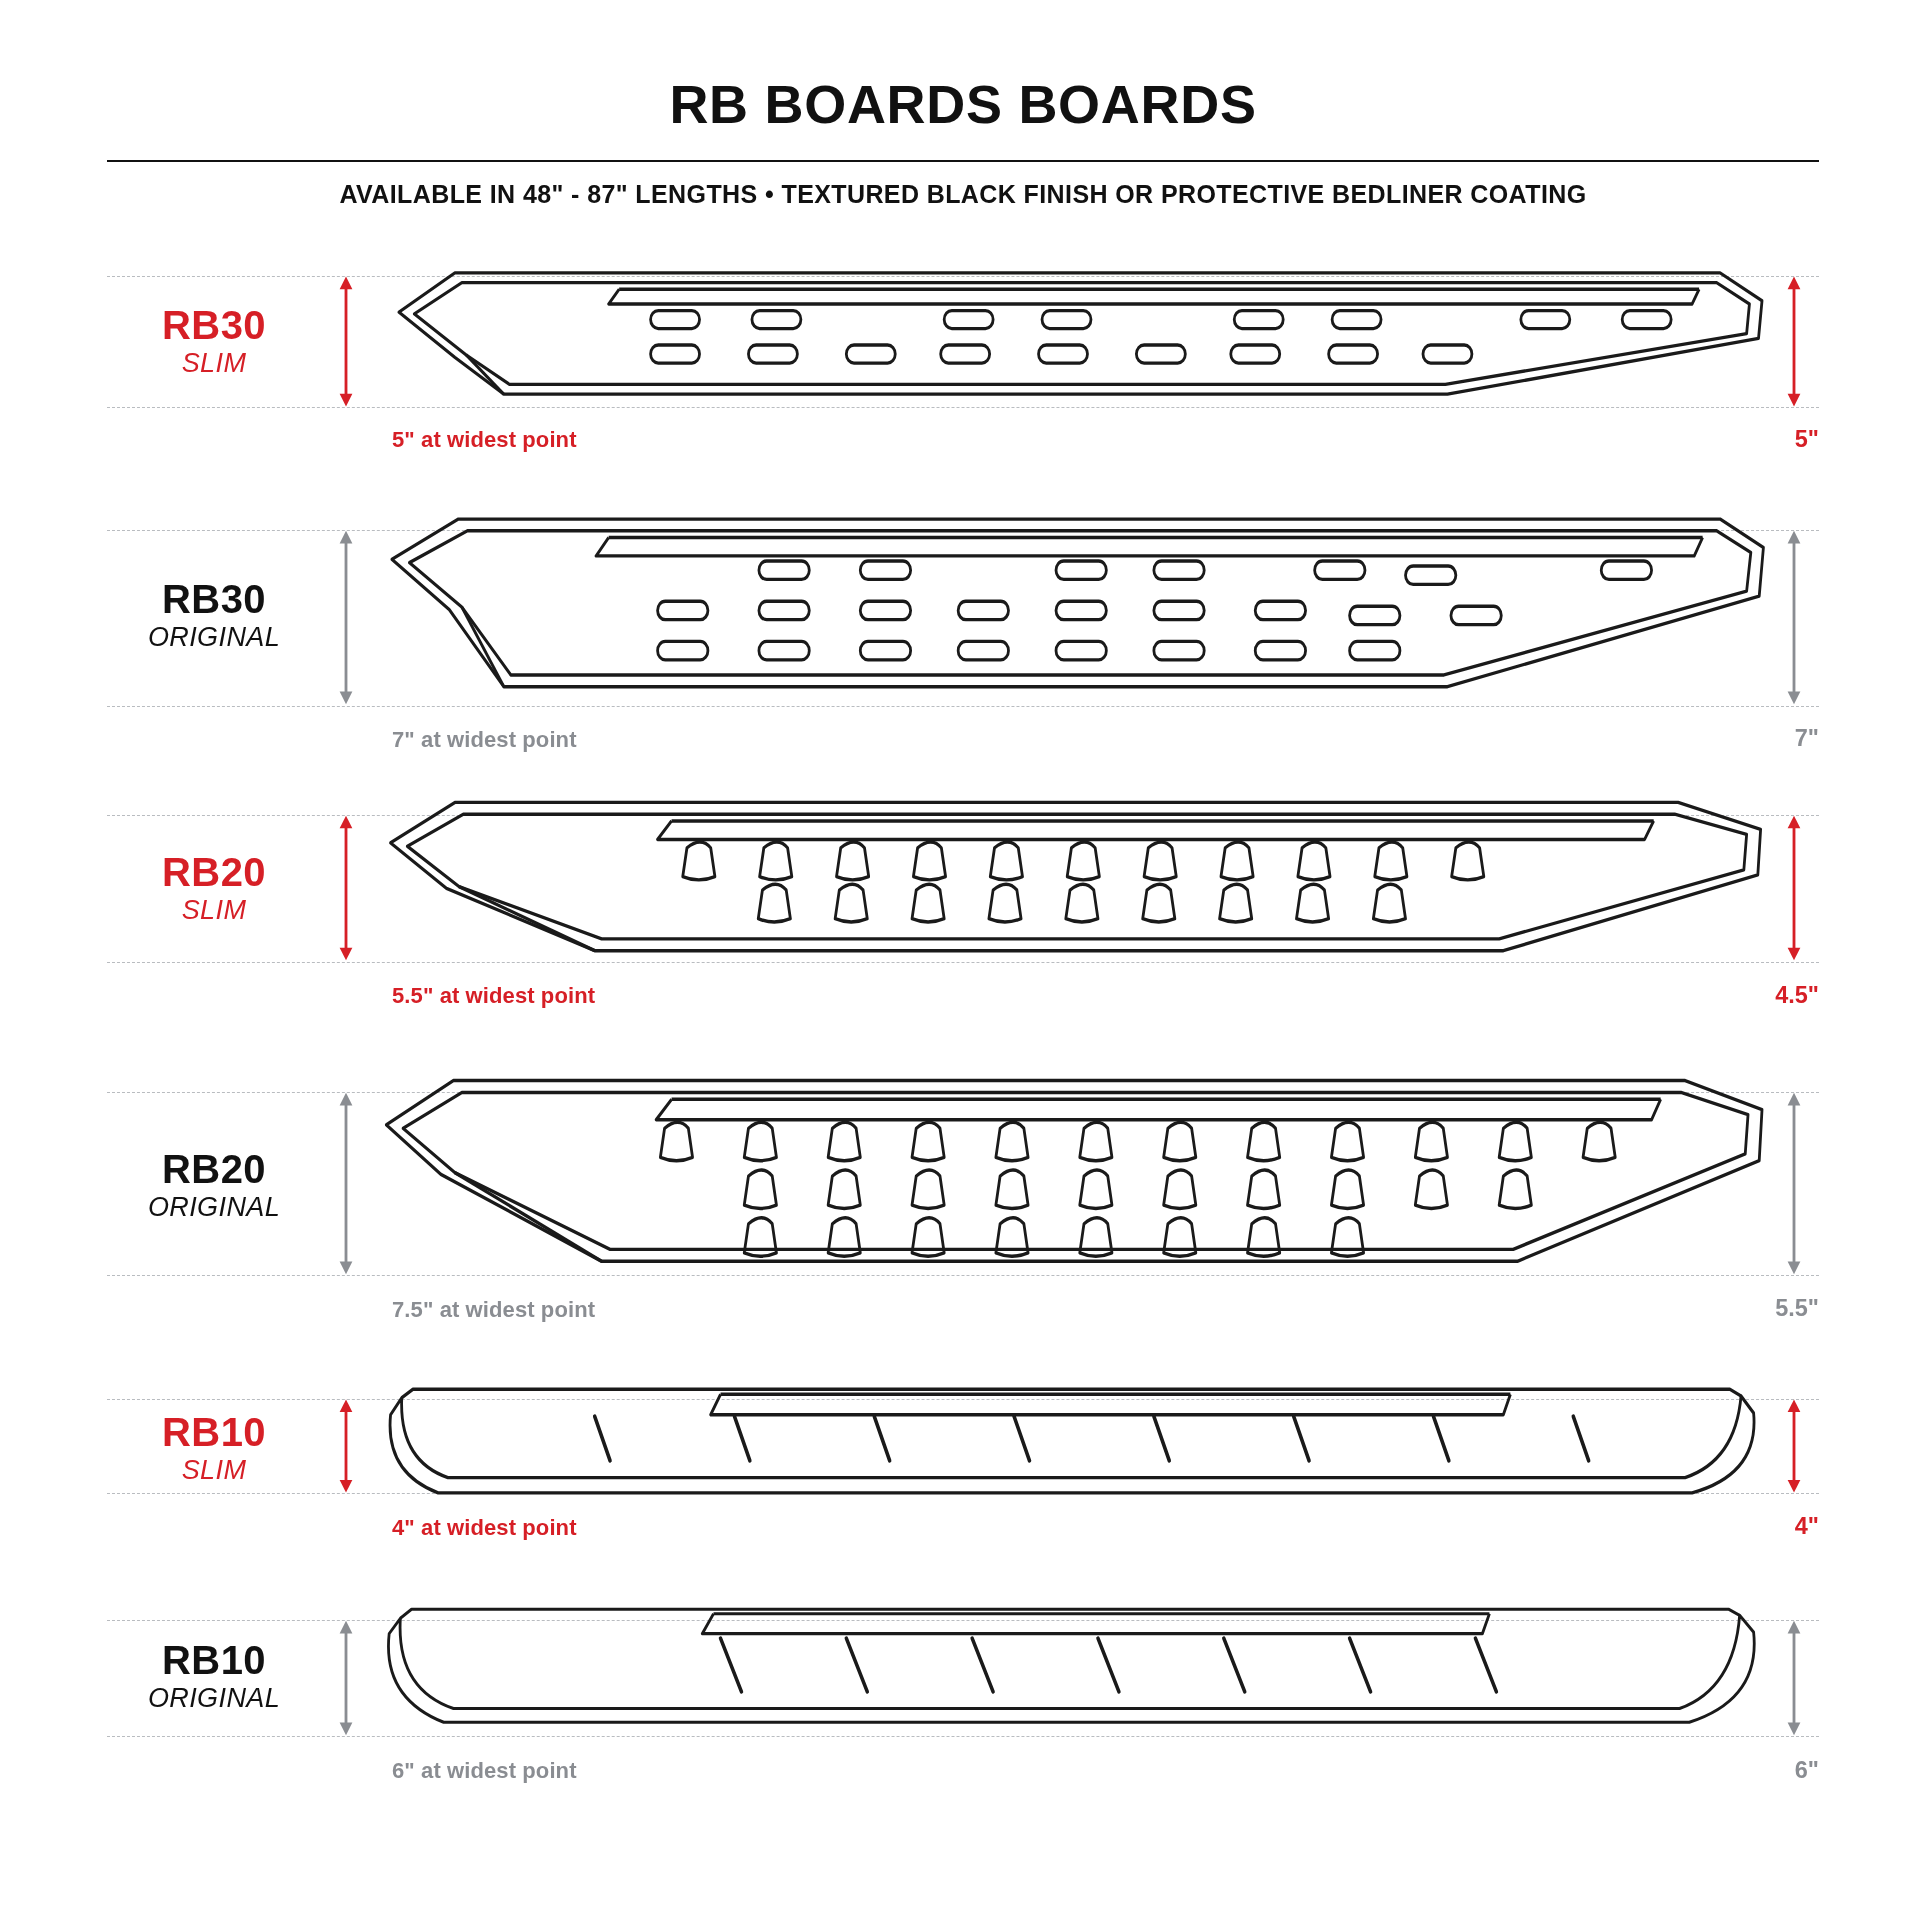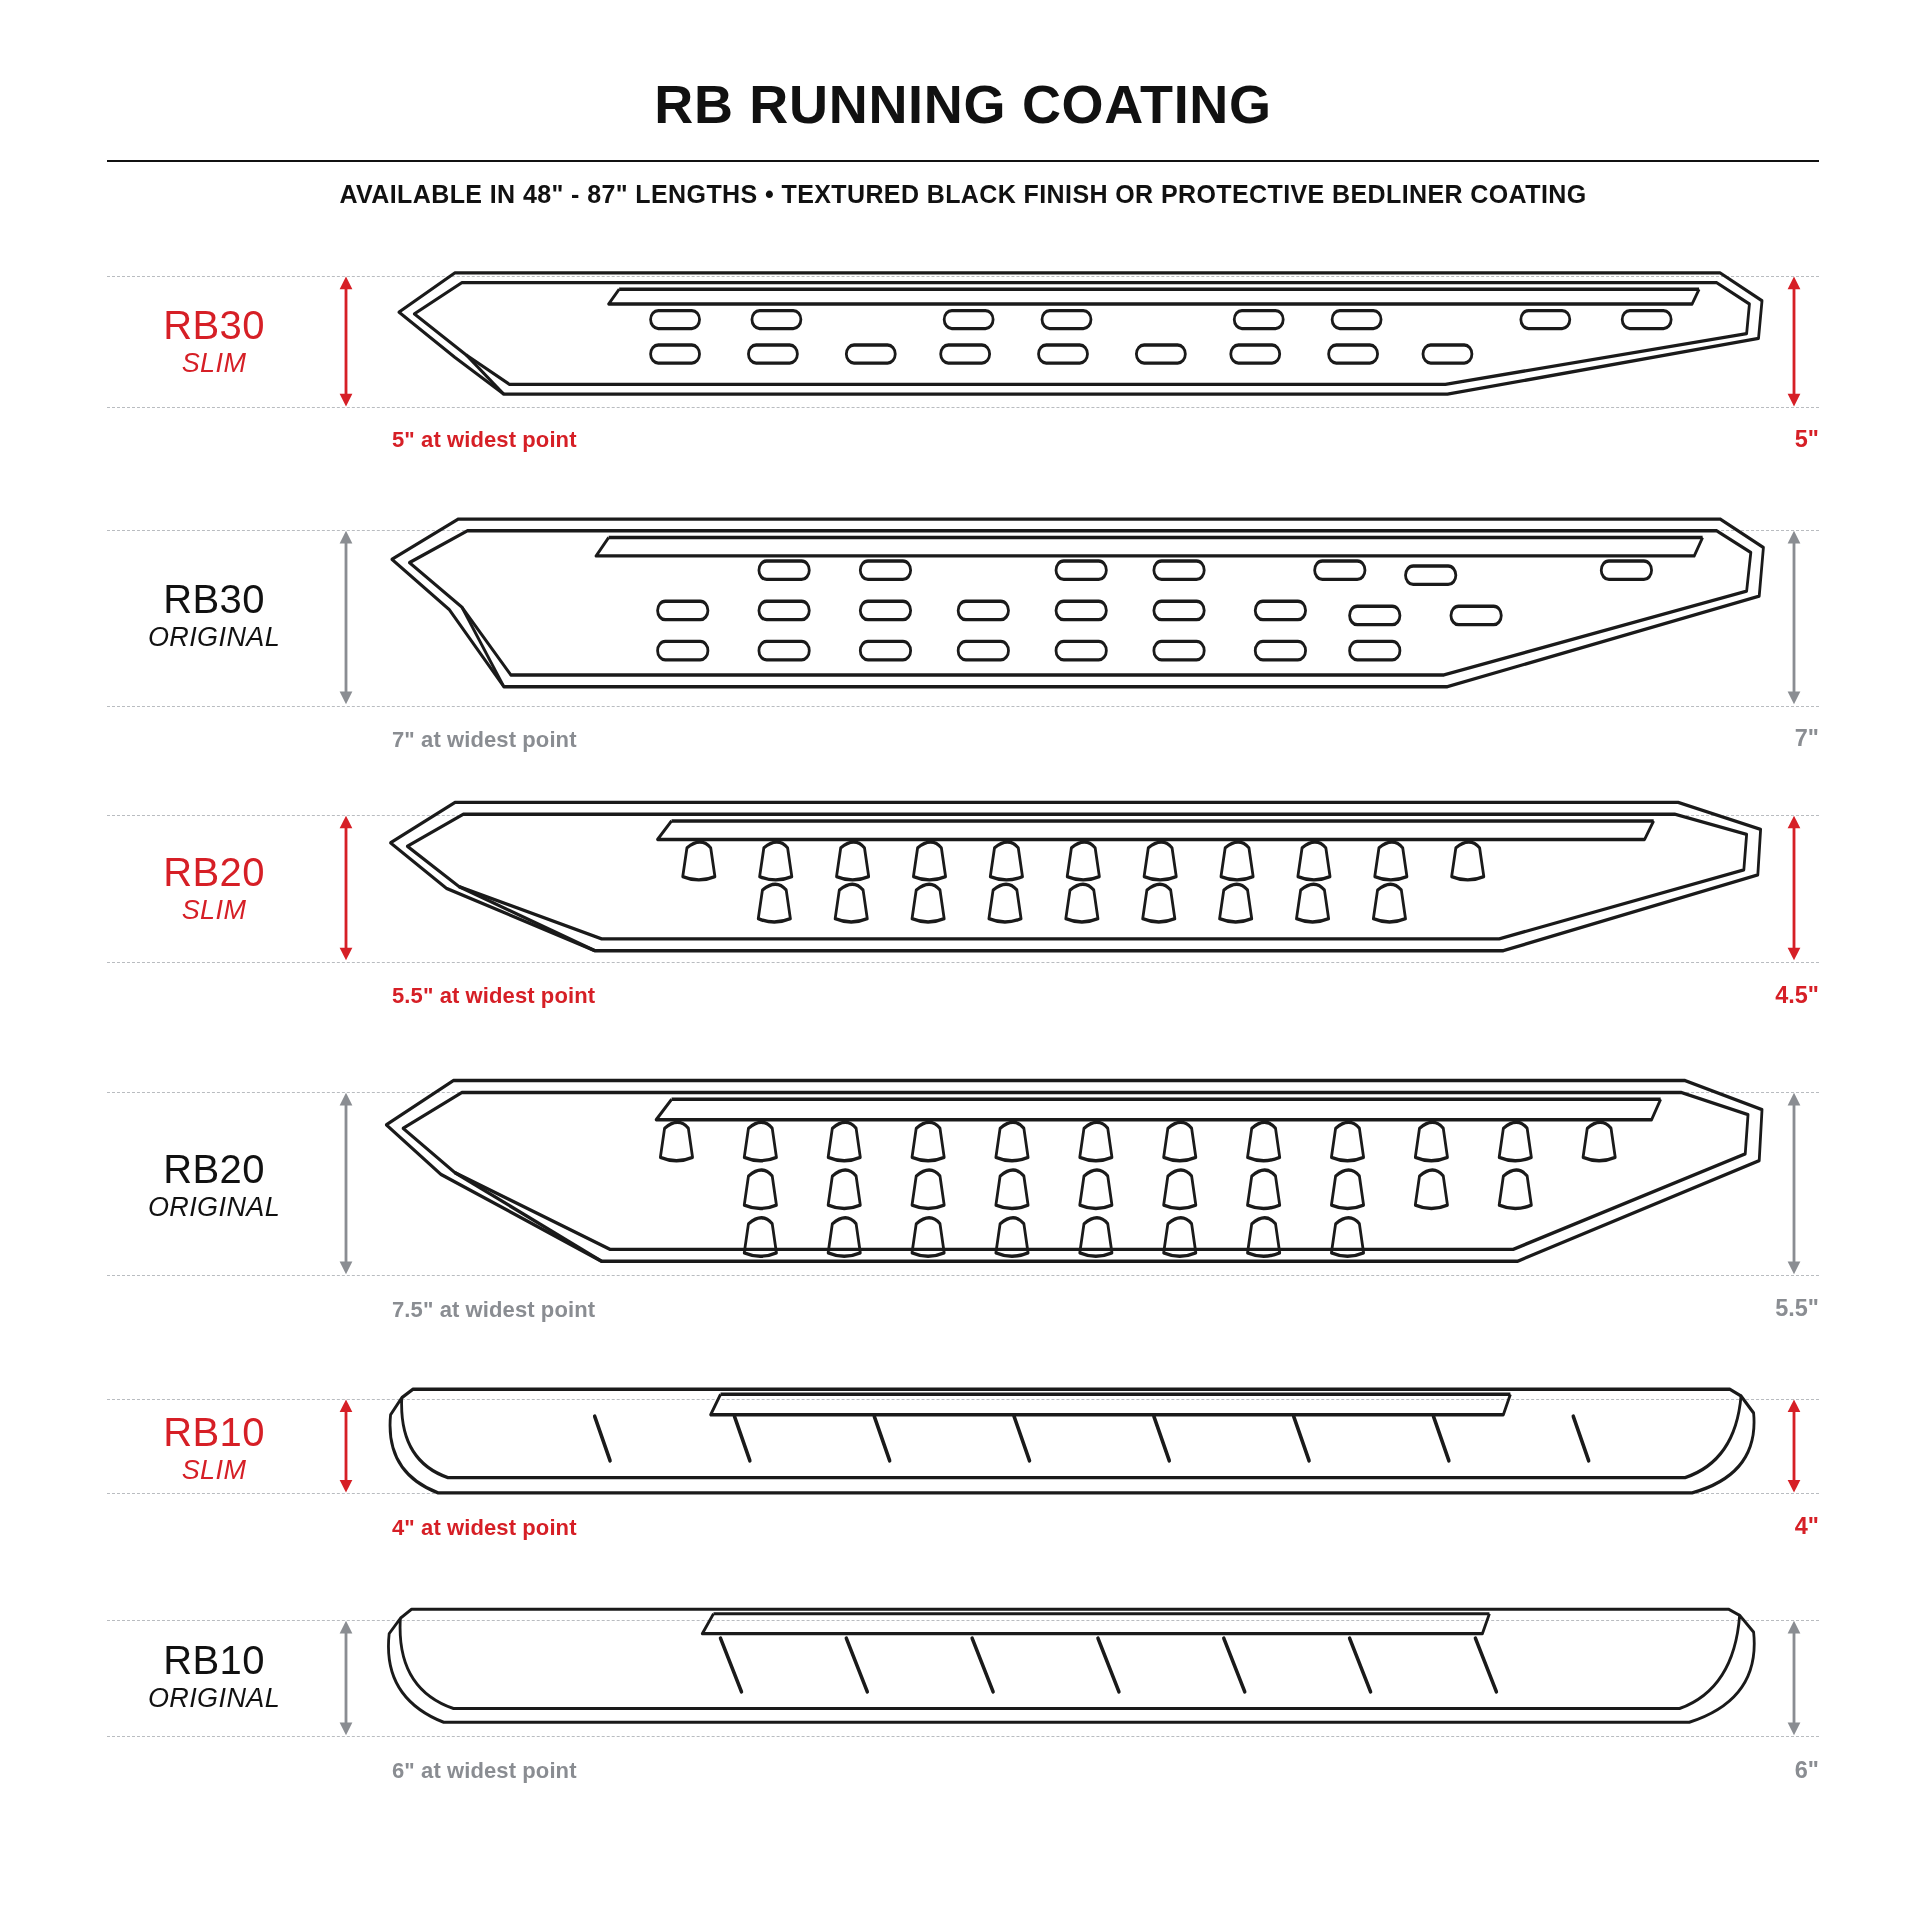--- a/index.html
+++ b/index.html
@@ -66,21 +66,21 @@
     width: 214px;
     flex: 0 0 214px;
     display: flex;
     flex-direction: column;
     justify-content: center;
     align-items: center;
     text-align: center;
   }
   .model {
     font-size: 40px;
-    font-weight: normal;
+    font-weight: bold;
     line-height: 1.02;
     letter-spacing: 0.4px;
   }
   .variant {
     font-size: 27px;
     font-weight: normal;
     line-height: 1.1;
     margin-top: 2.9px;
     letter-spacing: 0.4px;
     font-style: italic;
@@ -144,21 +144,21 @@
   .right-dim.redtxt { color: #d61f26; }
 
   .board-svg { display: block; width: 100%; height: 100%; }
 </style>
 </head>
 <body>
 
 <div class="page">
 
   <div class="header">
-    <div class="title">RB RUNNING COATING</div>
+    <div class="title">RB BOARDS BOARDS</div>
     <div class="rule"></div>
     <div class="subtitle">AVAILABLE IN 48" - 87" LENGTHS   •   TEXTURED BLACK FINISH OR PROTECTIVE BEDLINER COATING</div>
   </div>
 
   <div class="rows">
 
     <div class="row" style="height:246px;">
       <div class="guide" style="top:13px;"></div>
       <div class="guide" style="top:144px;"></div>
 

